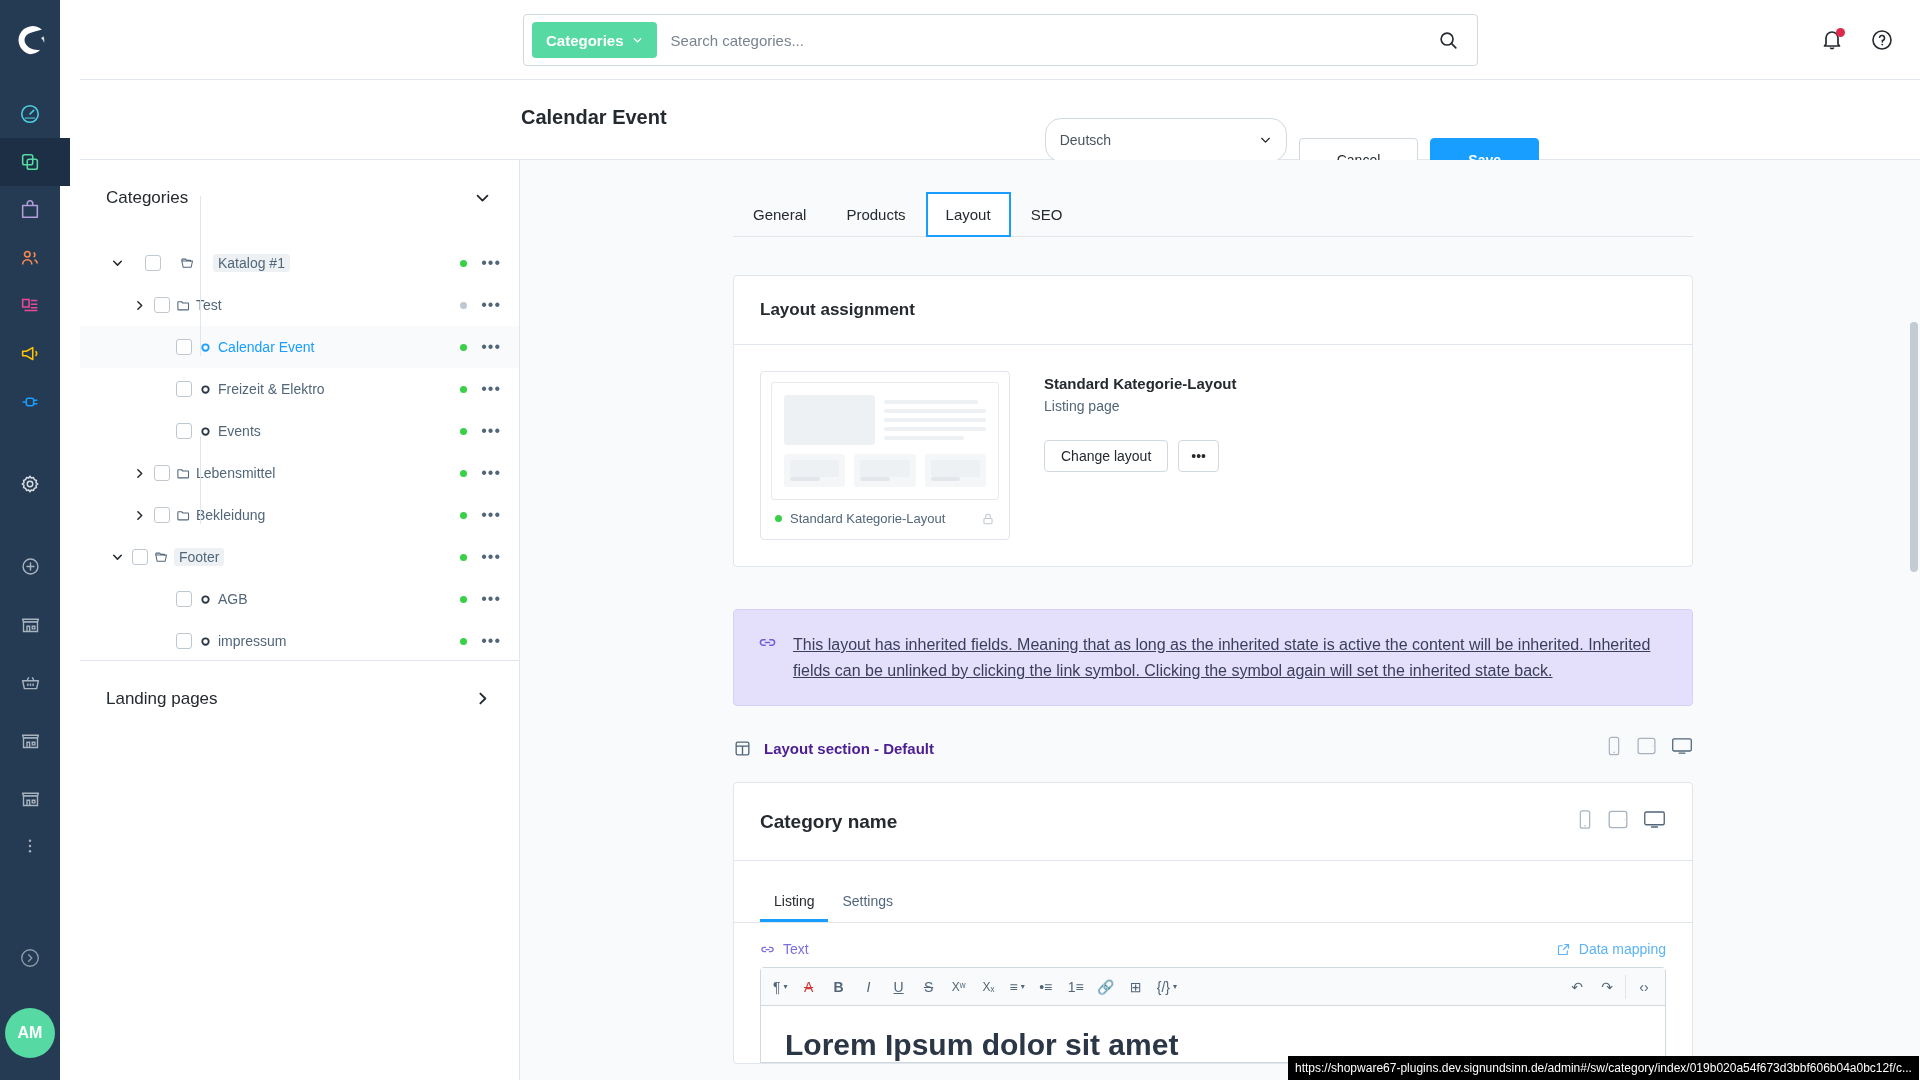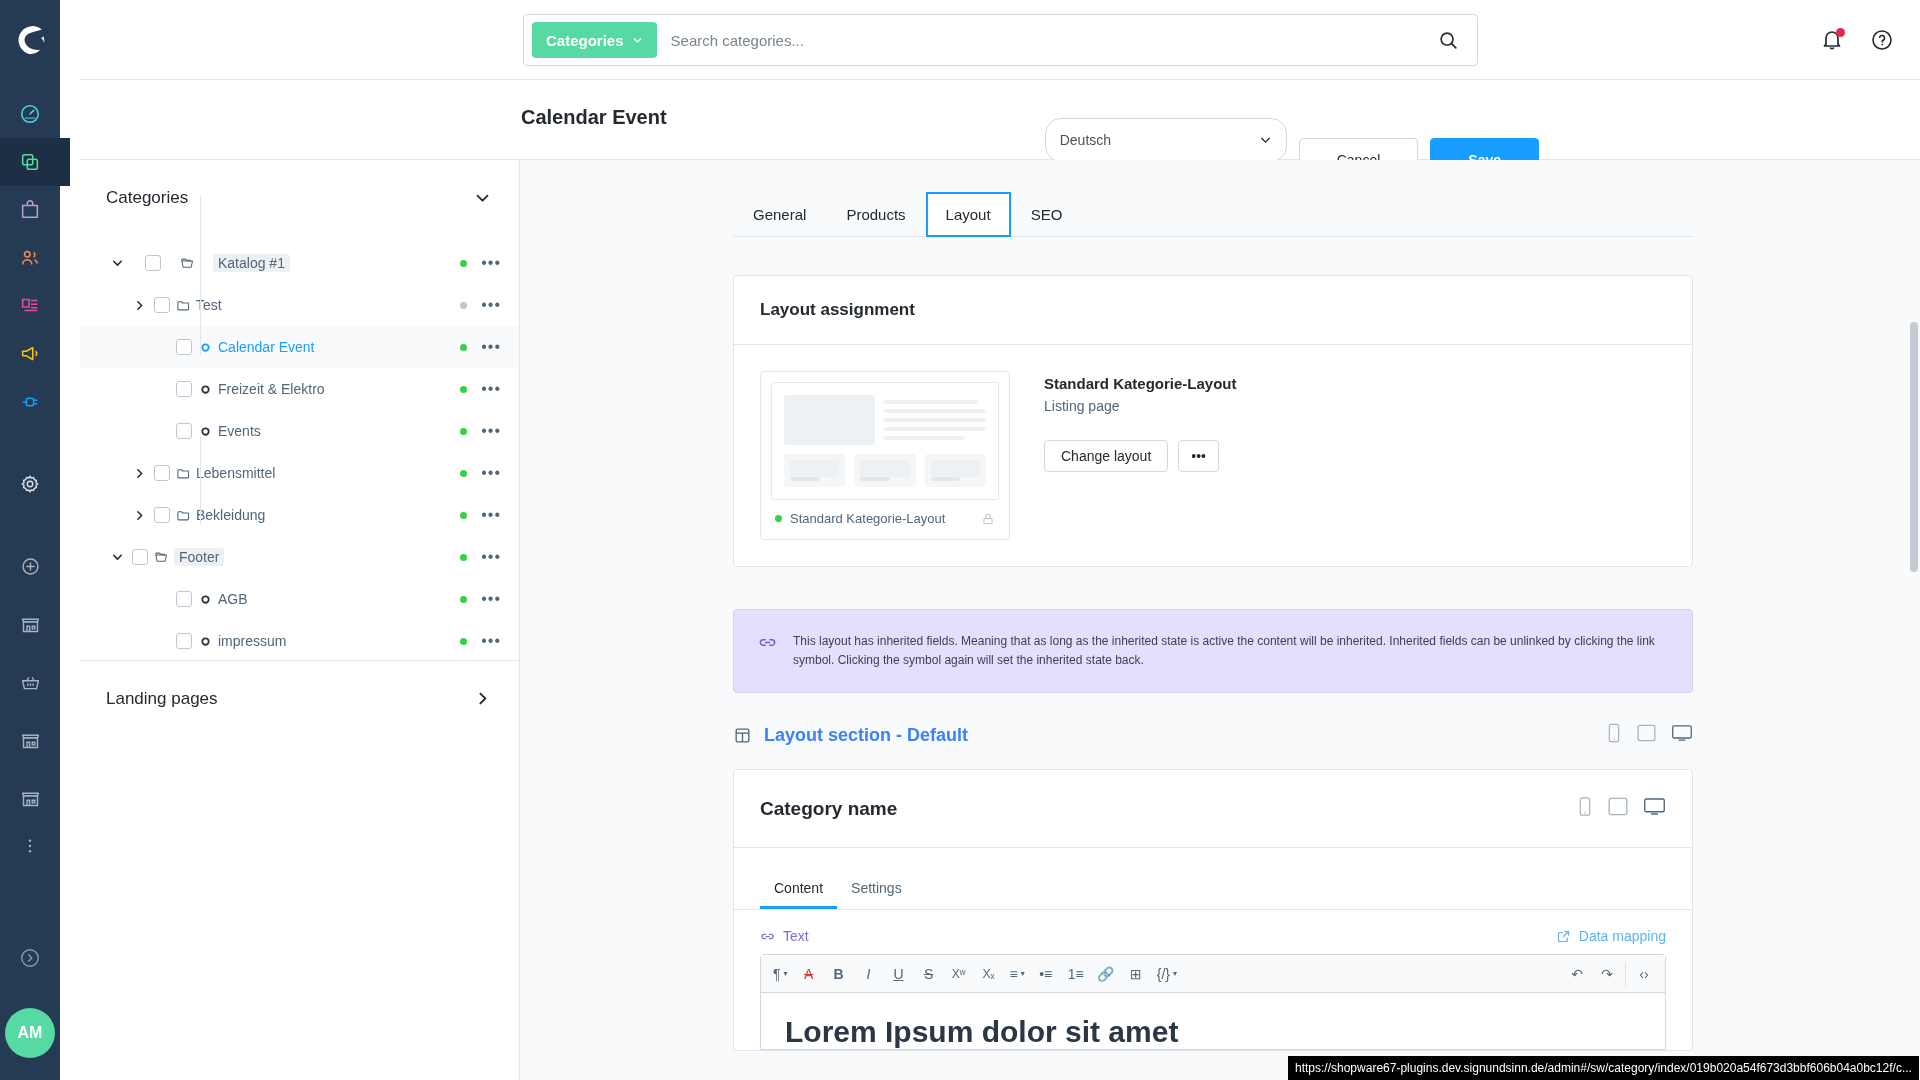--- a/index.html
+++ b/index.html
@@ -174,28 +174,28 @@
     height: 32px; border: 1px solid #d1d9e0; border-radius: 4px; background: #fff;
     font-size: 14px; color: #252a30; padding: 0 16px; cursor: pointer;
     font-family: "Liberation Sans", sans-serif; display: flex; align-items: center;
   }
 
   .notice {
     margin: 42px 0 0 213px; width: 960px; background: #e4e0fb;
     border: 1px solid #d6d0f7; border-radius: 4px;
     padding: 22px 24px; display: flex; gap: 16px;
   }
-  .notice .txt { font-size: 12px; color: #3a3d5c; line-height: 1.6; }
+  .notice .txt { font-size: 16px; color: #3a3d5c; line-height: 1.6; text-decoration: underline; }
 
   .sec-head {
     margin: 30px 0 0 213px; width: 960px; display: flex; align-items: center;
     justify-content: space-between;
   }
   .sec-head .left { display: flex; align-items: center; gap: 12px; }
-  .sec-head .t { font-size: 18px; font-weight: bold; color: #3b82f6; }
+  .sec-head .t { font-size: 15px; font-weight: bold; color: #4c1d95; }
   .devices { display: flex; align-items: center; gap: 14px; }
   .devices .d { cursor: pointer; }
 
   .blockcard {
     margin: 22px 0 0 213px; width: 960px; background: #fff;
     border: 1px solid #e0e6ec; border-radius: 4px;
   }
   .blockcard-head {
     padding: 26px; display: flex; align-items: center; justify-content: space-between;
     border-bottom: 1px solid #e0e6ec;
@@ -708,21 +708,21 @@
           <span class="d">
             <svg width="23" height="21" viewBox="0 0 30 28" fill="none" stroke="#52667a" stroke-width="1.8">
               <rect x="2" y="4" width="26" height="17" rx="2"></rect>
                 <path d="M11 24h8" stroke-linecap="round"></path>
             </svg>
           </span>
         </div>
       </div>
 
       <div class="subtabs" id="subtabs">
-          <div class="subtab active">Content</div>
+          <div class="subtab active">Listing</div>
           <div class="subtab">Settings</div>
         </div>
 
       <div class="field-head">
         <div class="field-lbl">
           <svg width="15" height="15" viewBox="0 0 24 24" fill="none" stroke="#7b6fdb" stroke-width="2">
             <path d="M9.5 12h5" stroke-linecap="round"></path>
             <path d="M9 8.5H6.5a3.5 3.5 0 0 0 0 7H9" stroke-linecap="round"></path>
             <path d="M15 8.5h2.5a3.5 3.5 0 0 1 0 7H15" stroke-linecap="round"></path>
           </svg>

